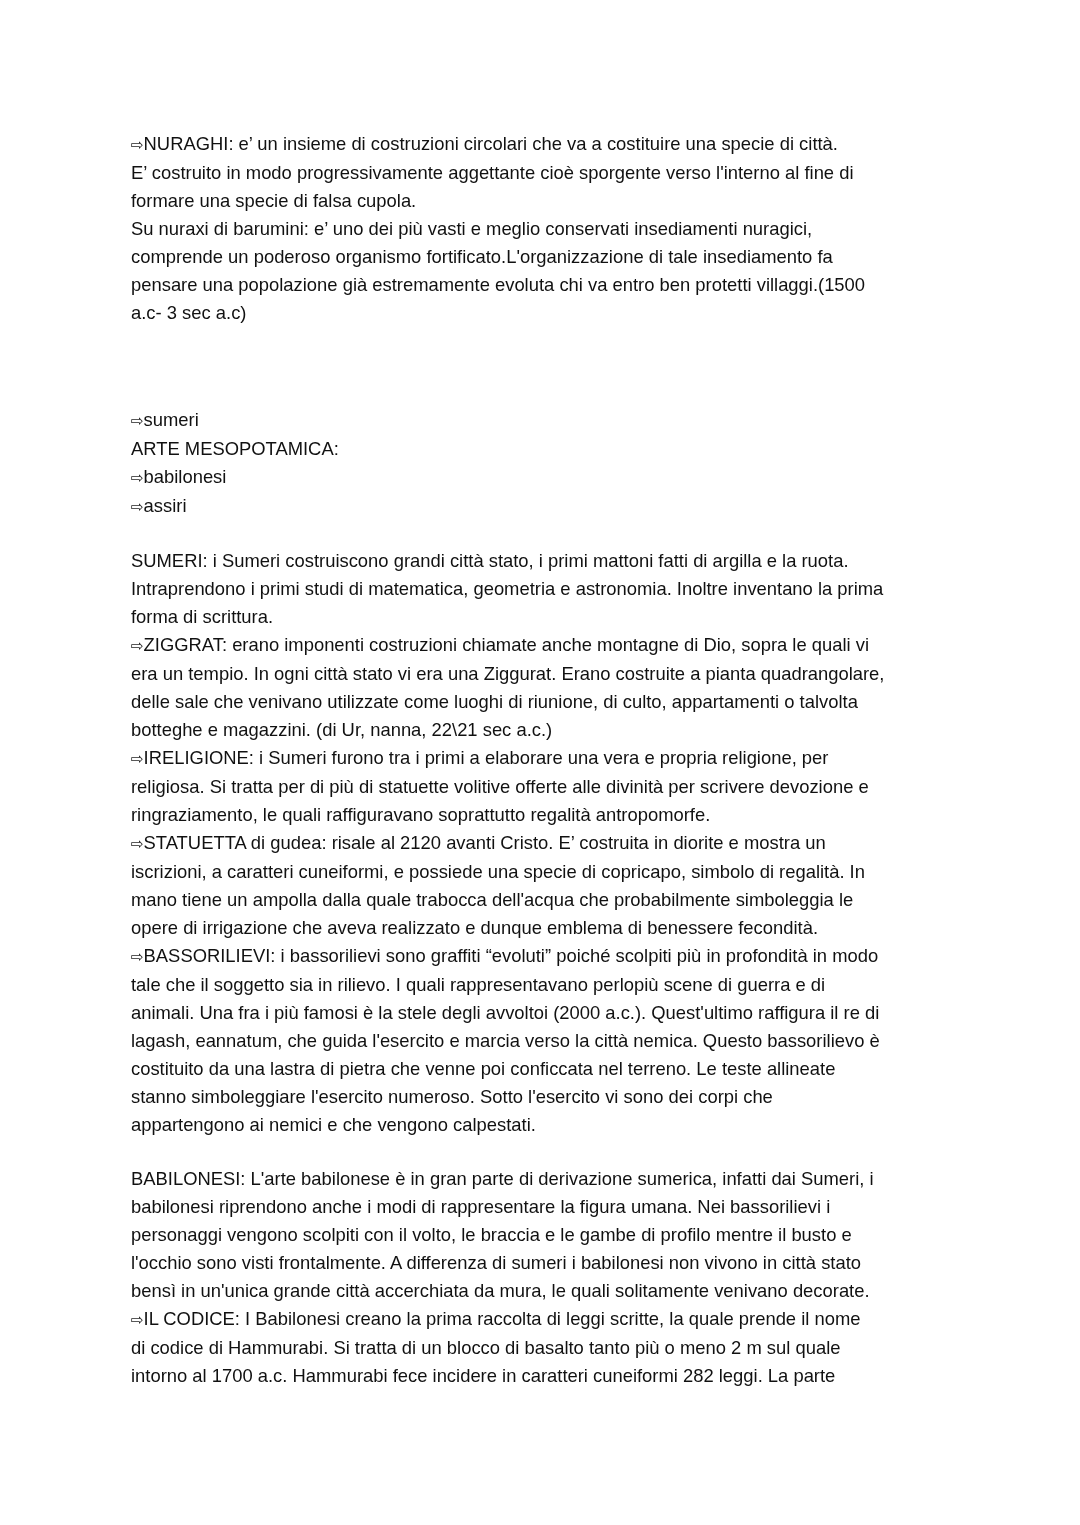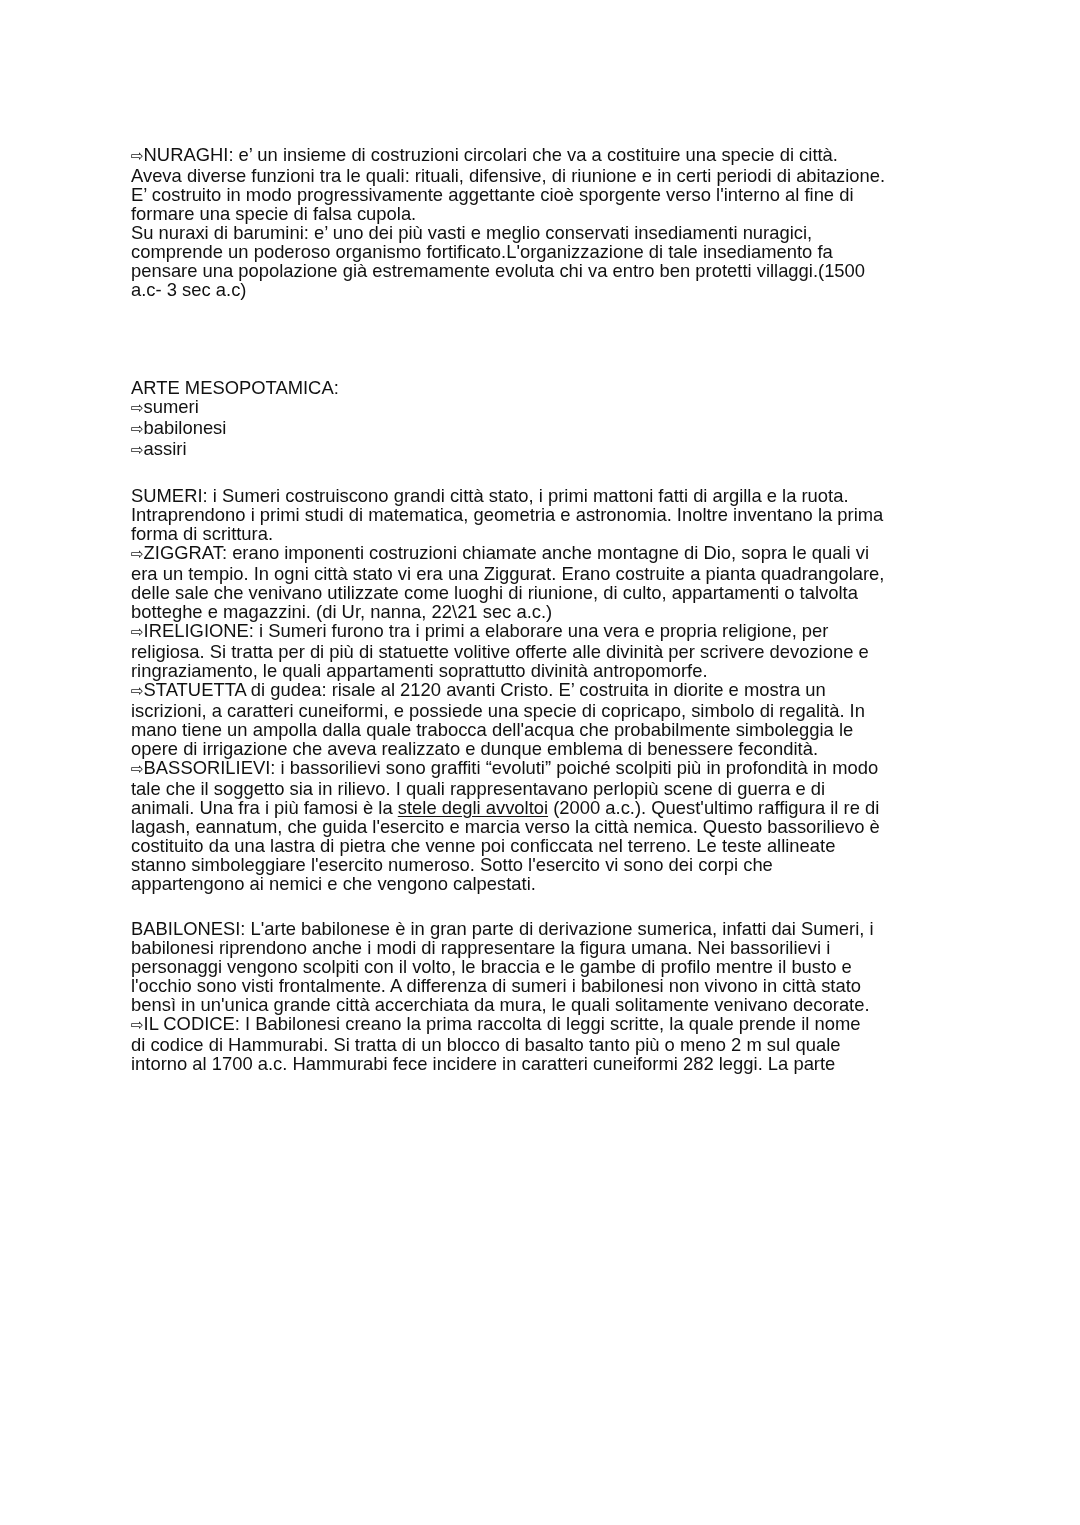--- a/index.html
+++ b/index.html
@@ -1,73 +1,72 @@
 <!DOCTYPE html>
 <html><head>
   <meta charset="utf-8">
   <style>
     html, body { margin: 0; padding: 0; background: #ffffff; }
     body { width: 1080px; height: 1525px; overflow: hidden; position: relative; }
     .page {
       position: absolute;
       left: 131px;
-      top: 145px;
+      top: 130px;
       width: 830px;
       font-family: "Liberation Sans", sans-serif;
       font-size: 18.4px;
-      line-height: 19px;
+      line-height: 28px;
       color: #111111;
     }
     .line { white-space: nowrap; display: block; }
     .blank { height: 26.2px; }
-    .u { text-decoration: underline; text-underline-offset: 2px; }
+    .u { text-underline-offset: 2px; }
     .arrow { font-family: "DejaVu Sans", sans-serif; font-size: 15px; color: #222; }
   </style>
 </head>
 <body>
 
 <div class="page">
 
   <div>
     <span class="line"><span class="arrow">⇨</span><span>NURAGHI: e’ un insieme di costruzioni circolari che va a costituire una specie di città.</span></span>
-    <span class="line">Aveva diverse funzioni tra le quali: rituali, difensive, di riunione e in certi periodi di abitazione.</span>
     <span class="line">E’ costruito in modo progressivamente aggettante cioè sporgente verso l'interno al fine di</span>
     <span class="line">formare una specie di falsa cupola.</span>
     <span class="line">Su nuraxi di barumini: e’ uno dei più vasti e meglio conservati insediamenti nuragici,</span>
     <span class="line">comprende un poderoso organismo fortificato.L'organizzazione di tale insediamento fa</span>
     <span class="line">pensare una popolazione già estremamente evoluta chi va entro ben protetti villaggi.(1500</span>
     <span class="line">a.c- 3 sec a.c)</span>
   </div>
 
   <div class="blank"></div>
   <div class="blank"></div>
   <div class="blank"></div>
 
   <div>
+    <span class="line"><span class="arrow">⇨</span><span>sumeri</span></span>
     <span class="line">ARTE MESOPOTAMICA:</span>
-    <span class="line"><span class="arrow">⇨</span><span>sumeri</span></span>
     <span class="line"><span class="arrow">⇨</span><span>babilonesi</span></span>
     <span class="line"><span class="arrow">⇨</span><span>assiri</span></span>
   </div>
 
   <div class="blank"></div>
 
   <div>
     <span class="line">SUMERI: i Sumeri costruiscono grandi città stato, i primi mattoni fatti di argilla e la ruota.</span>
     <span class="line">Intraprendono i primi studi di matematica, geometria e astronomia. Inoltre inventano la prima</span>
     <span class="line">forma di scrittura.</span>
 
     <span class="line"><span class="arrow">⇨</span><span>ZIGGRAT: erano imponenti costruzioni chiamate anche montagne di Dio, sopra le quali vi</span></span>
     <span class="line">era un tempio. In ogni città stato vi era una Ziggurat. Erano costruite a pianta quadrangolare,</span>
     <span class="line">delle sale che venivano utilizzate come luoghi di riunione, di culto, appartamenti o talvolta</span>
     <span class="line">botteghe e magazzini. (di Ur, nanna, 22\21 sec a.c.)</span>
 
     <span class="line"><span class="arrow">⇨</span><span>IRELIGIONE: i Sumeri furono tra i primi a elaborare una vera e propria religione, per</span></span>
     <span class="line">religiosa. Si tratta per di più di statuette volitive offerte alle divinità per scrivere devozione e</span>
-    <span class="line">ringraziamento, le quali appartamenti soprattutto divinità antropomorfe.</span>
+    <span class="line">ringraziamento, le quali raffiguravano soprattutto regalità antropomorfe.</span>
 
     <span class="line"><span class="arrow">⇨</span><span>STATUETTA di gudea: risale al 2120 avanti Cristo. E’ costruita in diorite e mostra un</span></span>
     <span class="line">iscrizioni, a caratteri cuneiformi, e possiede una specie di copricapo, simbolo di regalità. In</span>
     <span class="line">mano tiene un ampolla dalla quale trabocca dell'acqua che probabilmente simboleggia le</span>
     <span class="line">opere di irrigazione che aveva realizzato e dunque emblema di benessere fecondità.</span>
 
     <span class="line"><span class="arrow">⇨</span><span>BASSORILIEVI: i bassorilievi sono graffiti “evoluti” poiché scolpiti più in profondità in modo</span></span>
     <span class="line">tale che il soggetto sia in rilievo. I quali rappresentavano perlopiù scene di guerra e di</span>
     <span class="line"><span>animali. Una fra i più famosi è la </span><span class="u">stele degli avvoltoi</span><span> (2000 a.c.). Quest'ultimo raffigura il re di</span></span>
     <span class="line">lagash, eannatum, che guida l'esercito e marcia verso la città nemica. Questo bassorilievo è</span>

